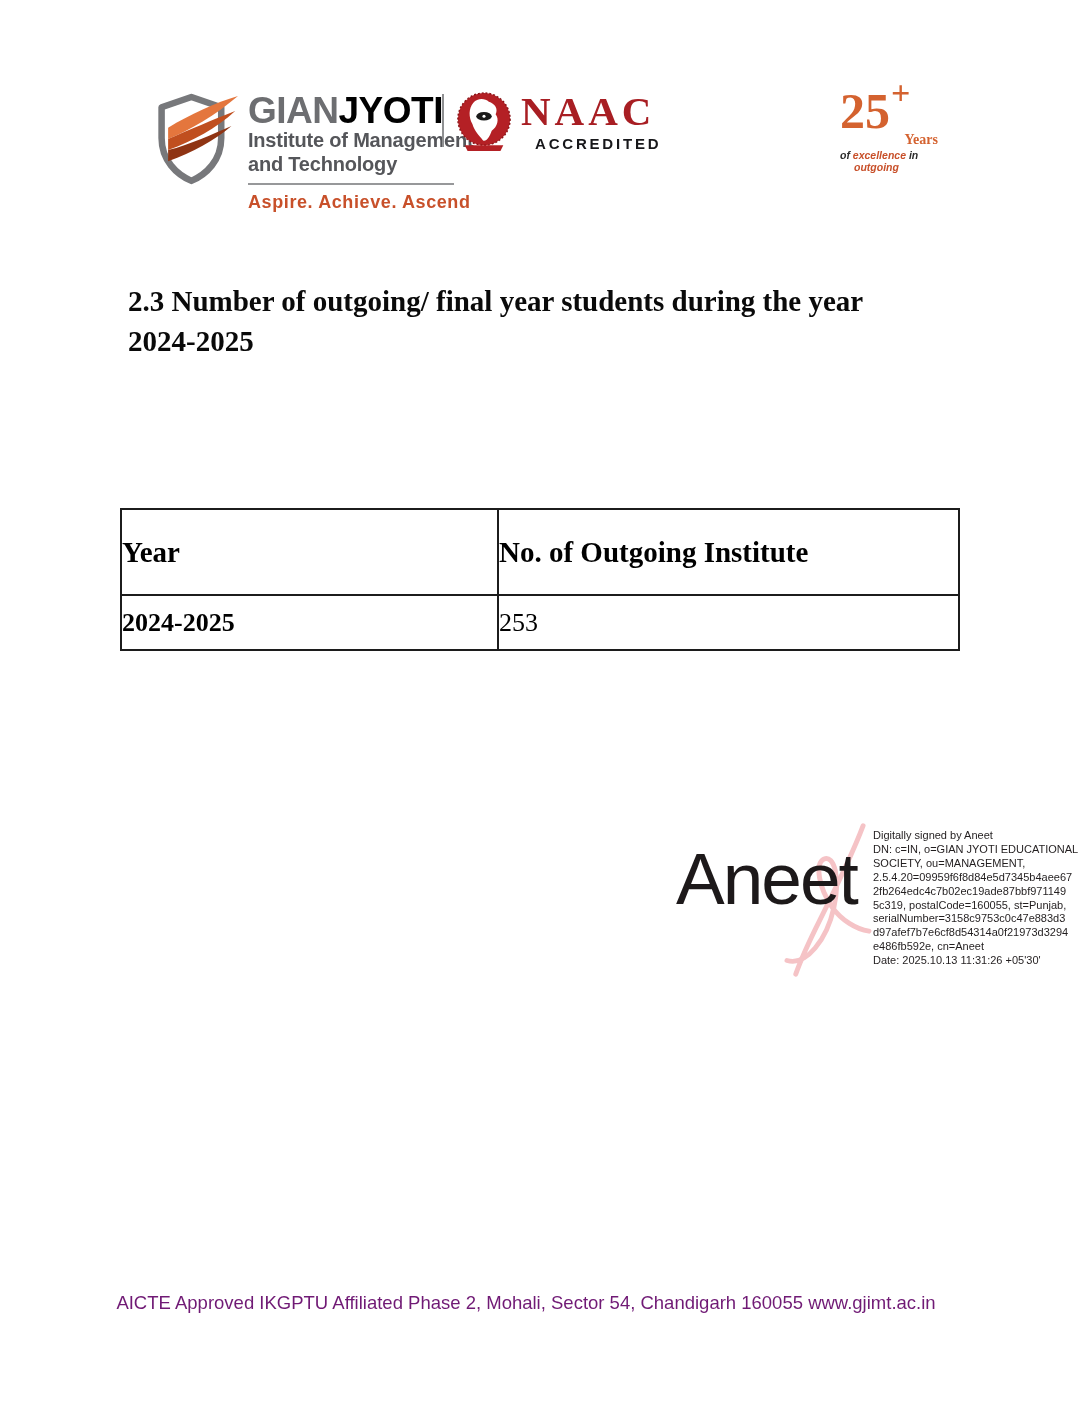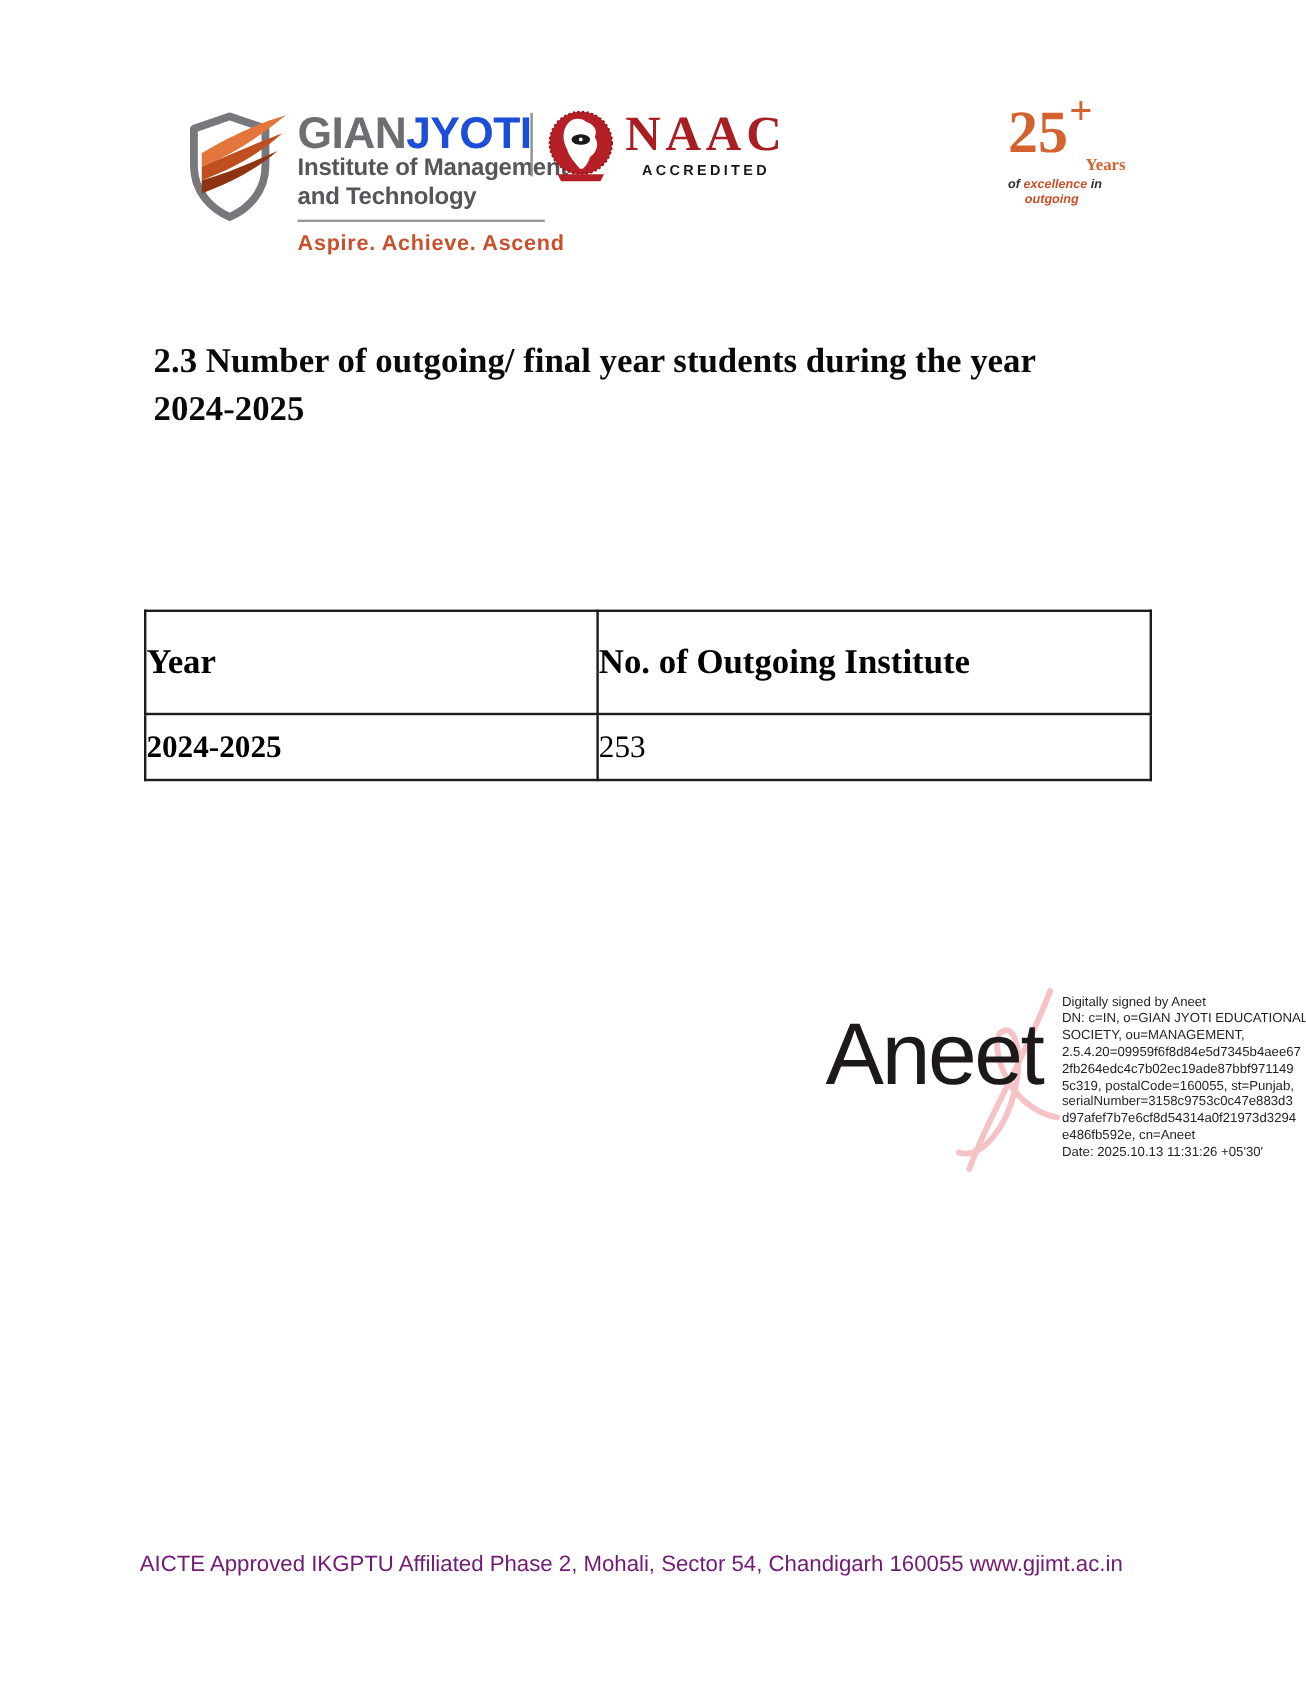--- a/index.html
+++ b/index.html
@@ -7,32 +7,32 @@
     position:relative; width:1088px; height:1408px; background:#ffffff;
     font-family:"Liberation Sans", sans-serif; overflow:hidden;
   }
 
   
   .inst-logo { position:absolute; left:156px; top:88px; display:flex; gap:10px; }
   .shield-wrap { width:82px; height:100px; flex:0 0 auto; }
   .logo-text { padding-top:4px; }
   .brand { font-size:37px; font-weight:bold; line-height:1.0; letter-spacing:-0.5px; }
   .brand .g { color:#6d6e71; }
-  .brand .j { color:#1d4ed8; }
+  .brand .j { color:#000000; }
   .sub { font-size:20px; font-weight:bold; color:#55565a; line-height:1.18; letter-spacing:-0.2px; }
   .logo-rule { width:206px; height:0; border-top:2px solid #97989a; margin:7px 0 7px 0; }
   .tagline { font-size:18px; font-weight:bold; color:#c8502a; letter-spacing:0.6px; }
 
   .logo-divider { position:absolute; left:442px; top:94px; width:2px; height:53px; background:#8f9092; }
 
   .naac { position:absolute; left:455px; top:91px; display:flex; gap:8px; }
   .naac-emblem-wrap { width:58px; height:64px; flex:0 0 auto; }
   .naac-name { font-family:"Liberation Serif", serif; font-weight:bold; font-size:41px;
                color:#a81e23; letter-spacing:4px; line-height:1.0; }
-  .naac-acc { font-size:12px; font-weight:bold; color:#17171a; letter-spacing:2.8px; margin:3px 0 0 14px; }
+  .naac-acc { font-size:15px; font-weight:bold; color:#17171a; letter-spacing:2.8px; margin:3px 0 0 14px; }
 
   .years { position:absolute; left:840px; top:78px; width:124px; color:#d4622f; }
   .y-num-row { font-family:"Liberation Serif", serif; font-weight:bold; line-height:0.9; }
   .y-num { font-size:50px; }
   .y-plus { font-size:34px; vertical-align:24px; margin-left:1px; }
   .y-label { font-family:"Liberation Serif", serif; font-weight:bold; font-size:14px;
              text-align:right; margin:-2px 26px 0 0; }
   .y-tag { font-style:italic; font-size:10.5px; font-weight:bold; line-height:1.15; margin-top:1px; }
   .y-tag .dk { color:#2c2c2c; }
   .y-tag .or { color:#c8502a; }
@@ -49,21 +49,21 @@
                 border-collapse:collapse; table-layout:fixed;
                 font-family:"Liberation Serif", serif; color:#000; }
   .data-table th, .data-table td { border:2px solid #1c1c1c; text-align:left; vertical-align:middle; padding:0; }
   .data-table th { height:84px; font-size:29px; font-weight:bold; }
   .data-table td { height:53px; font-size:26px; }
   .cell-year { font-weight:bold; }
   .cell-count { font-weight:normal; font-size:27px; }
   .col-year { width:377px; } .col-count { width:461px; }
 
   
-  .sig { position:absolute; left:676px; top:812px; width:395px; height:170px;margin-left:12px; }
+  .sig { position:absolute; left:676px; top:812px; width:395px; height:170px; }
   .sig-flourish { position:absolute; left:96px; top:2px; width:110px; height:166px; }
   .sig-name { position:absolute; left:0; top:30px; font-size:73px; color:#1d191a;
               letter-spacing:-2px; line-height:1.0; }
   .sig-details { position:absolute; left:197px; top:17px; width:198px;
                  font-size:11px; line-height:13.9px; color:#221e1f; }
   .sig-details div { white-space:nowrap; }
 
   
   .footer { position:absolute; left:0; top:1292px; width:1052px; text-align:center;
             font-size:18.5px; color:#701a75; }

